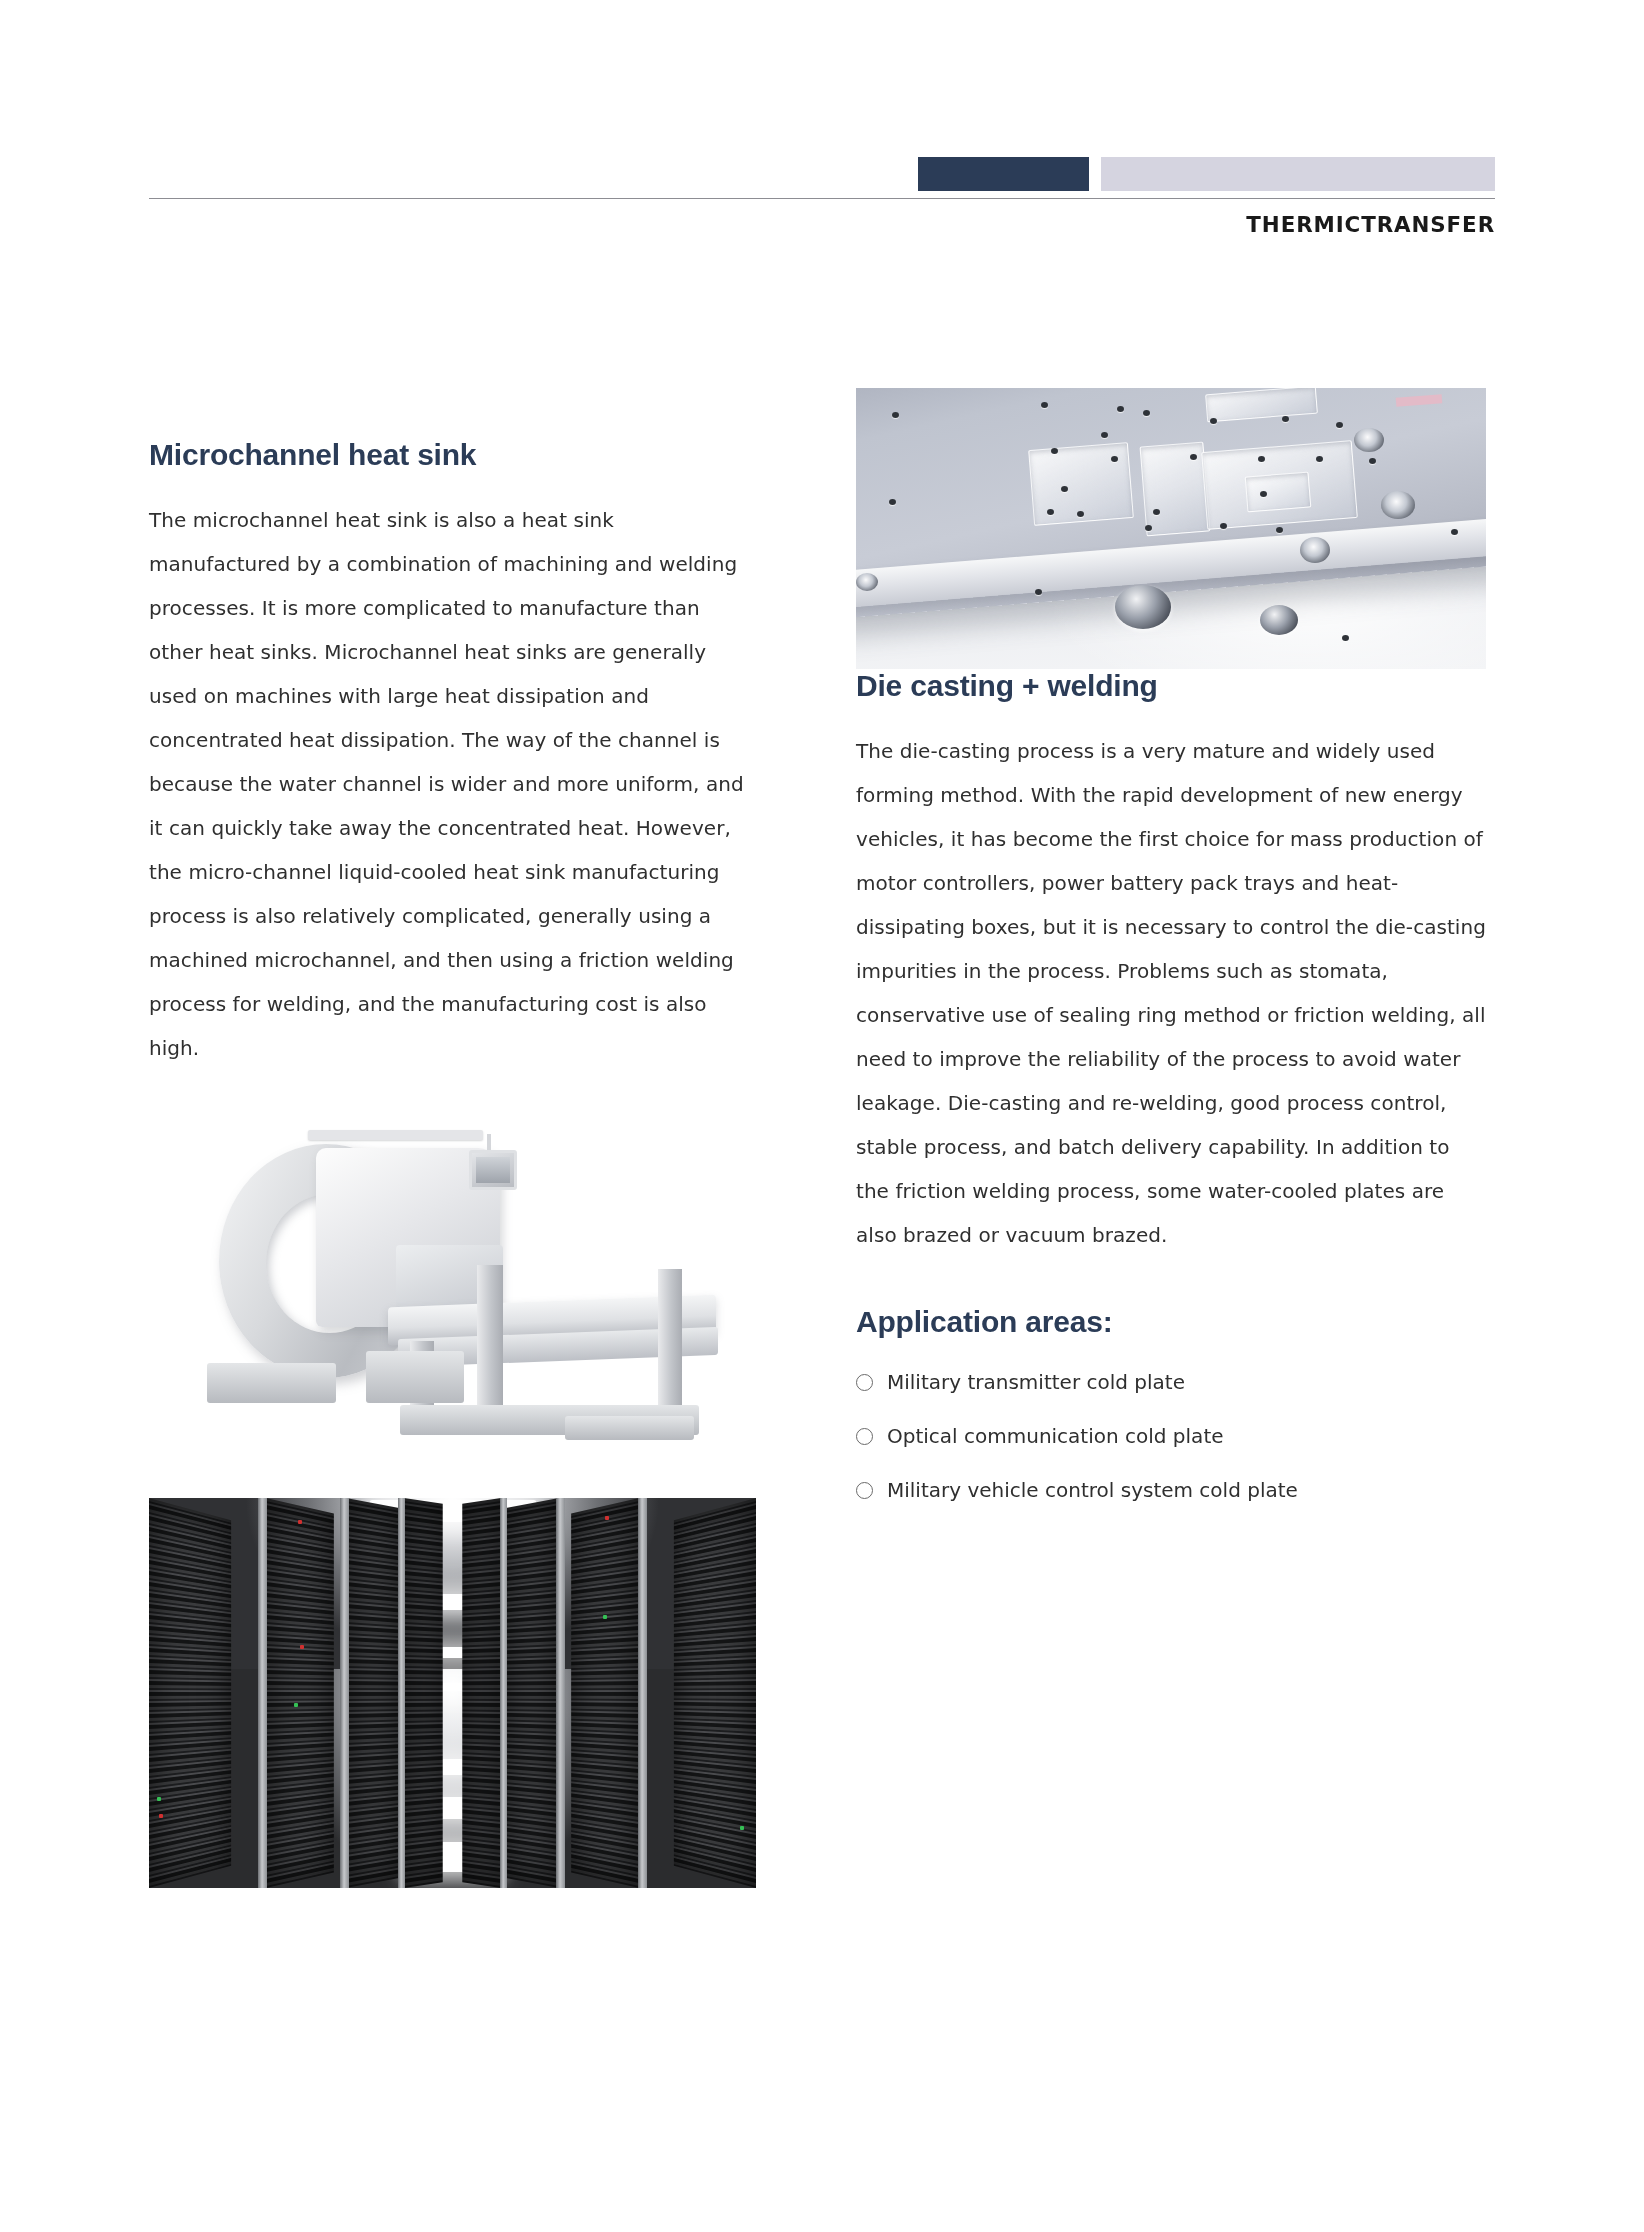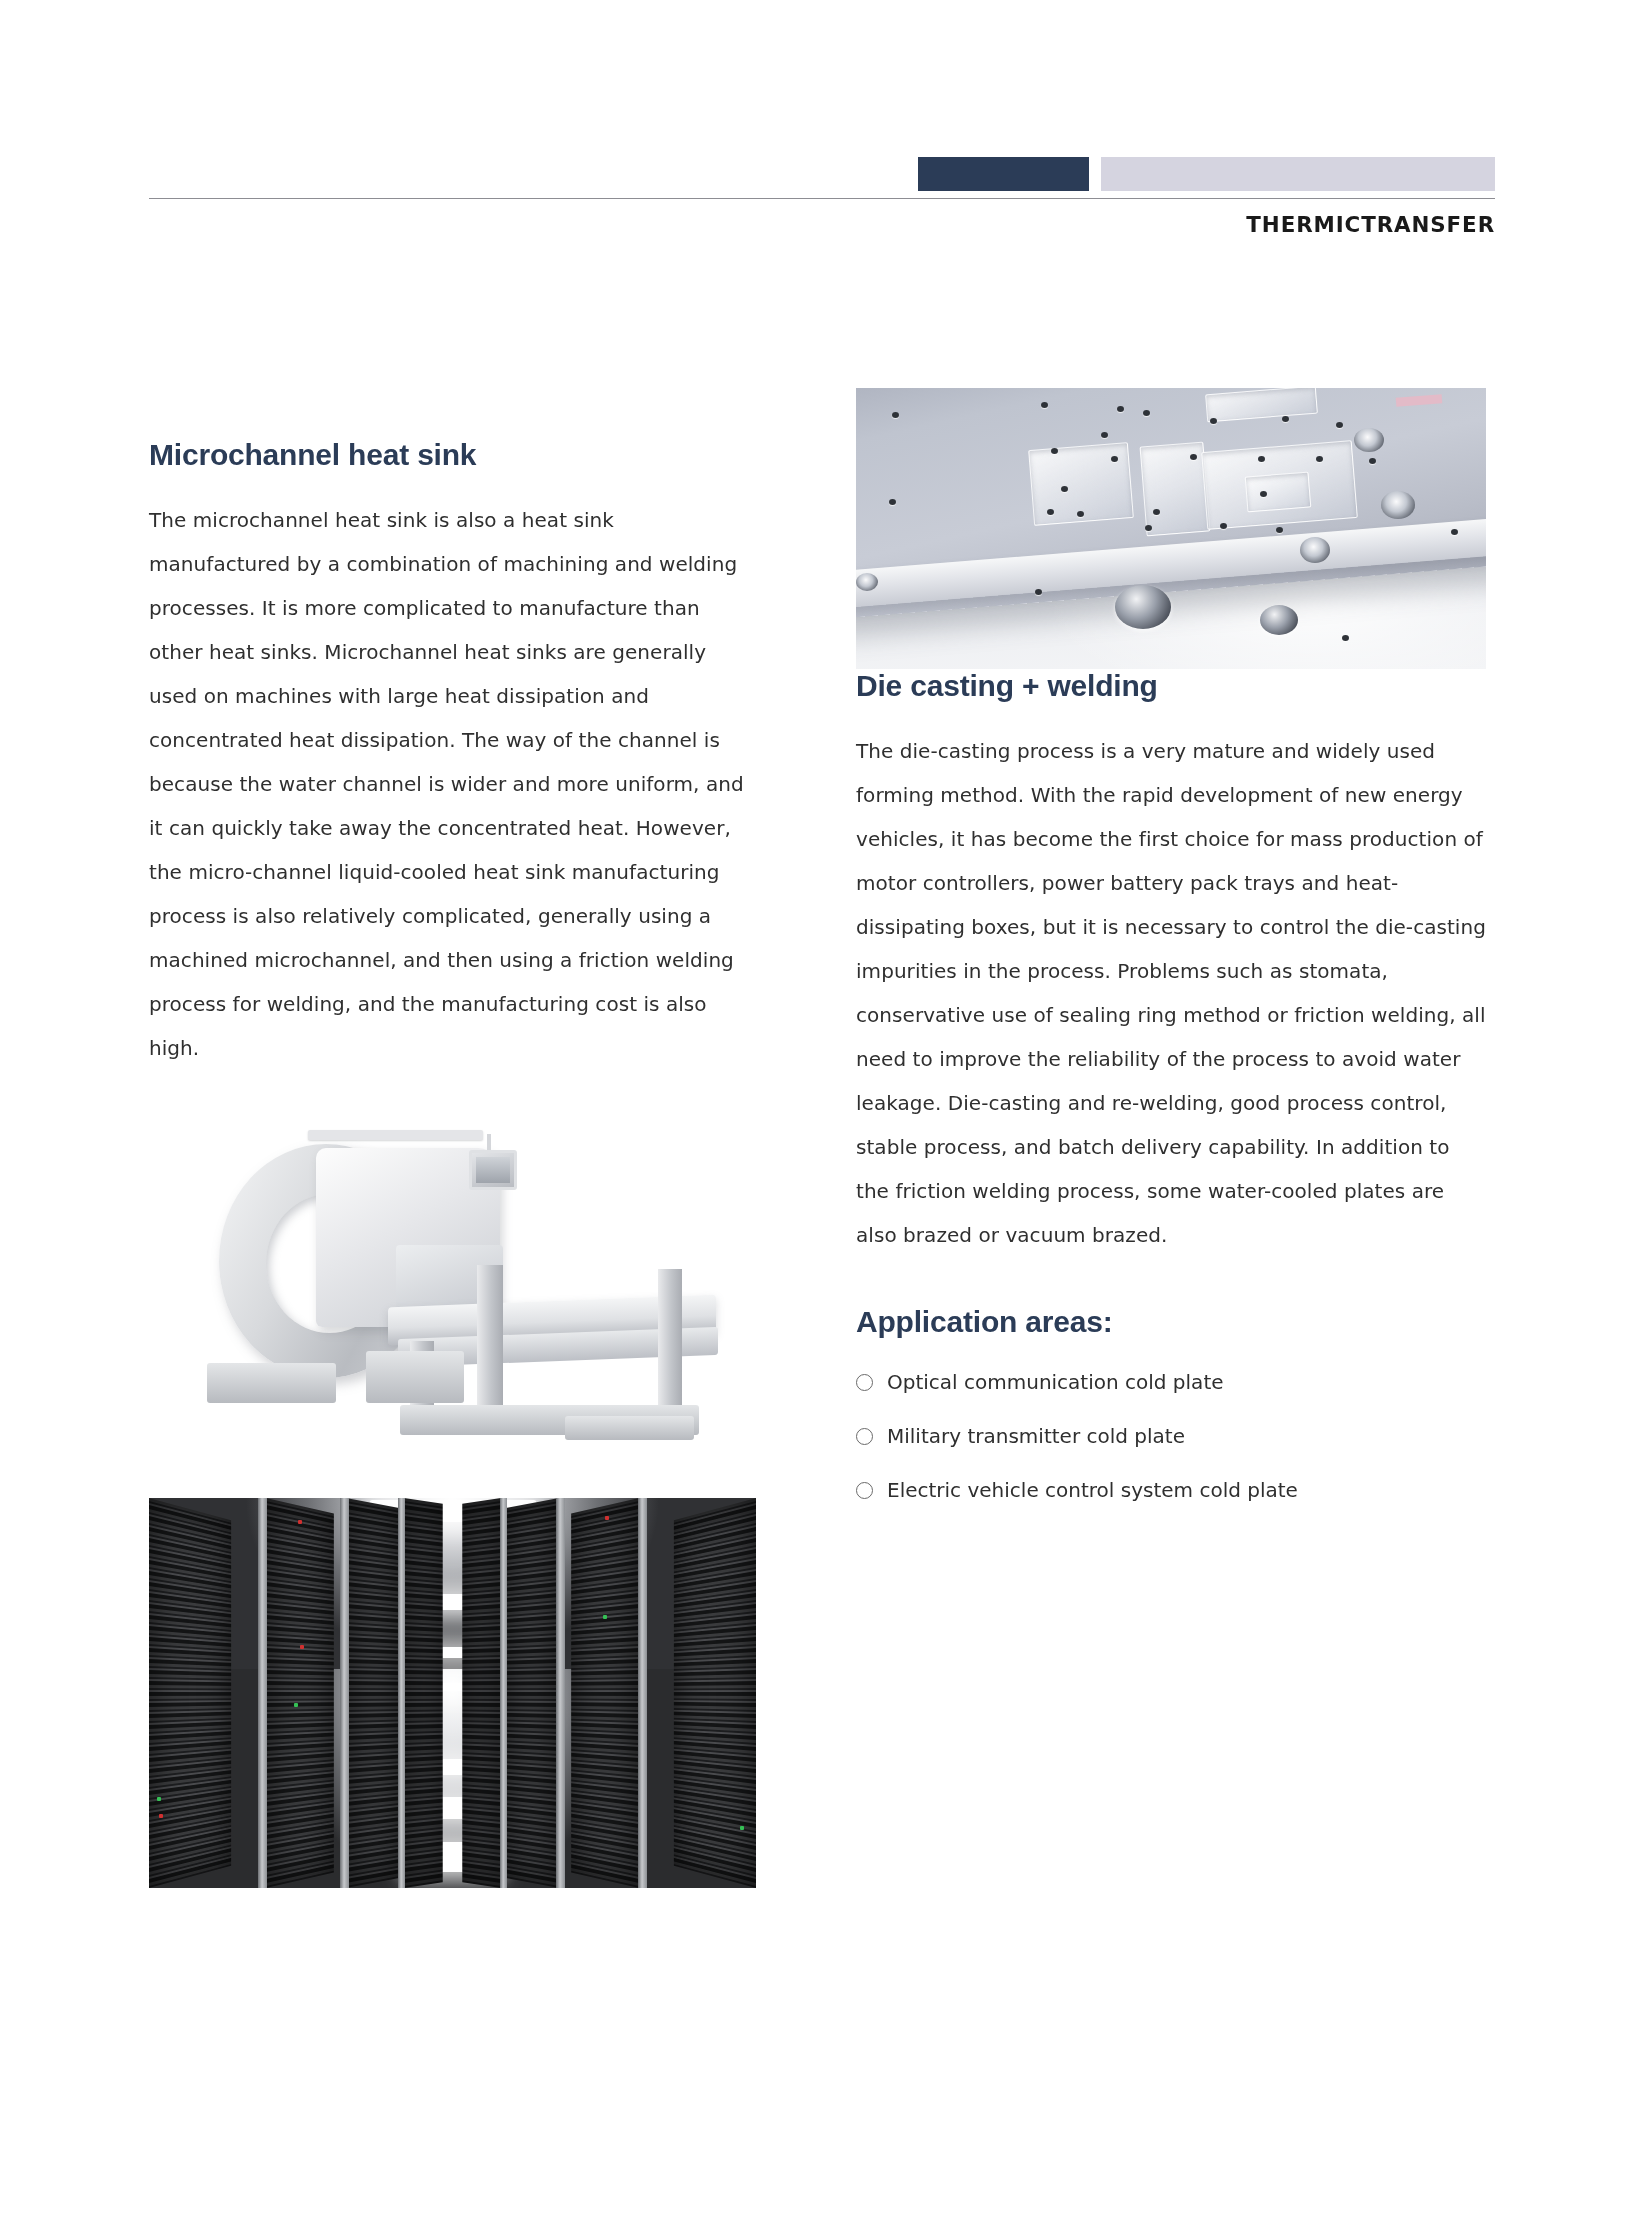--- a/index.html
+++ b/index.html
@@ -499,28 +499,28 @@
 
     <h2 class="section-title" style="">Die casting + welding</h2>
     <div class="gap-title-body"></div>
     <p class="body-text">The die-casting process is a very mature and widely used forming method. With the rapid development of new energy vehicles, it has become the first choice for mass production of motor controllers, power battery pack trays and heat-dissipating boxes, but it is necessary to control the die-casting impurities in the process. Problems such as stomata, conservative use of sealing ring method or friction welding, all need to improve the reliability of the process to avoid water leakage. Die-casting and re-welding, good process control, stable process, and batch delivery capability. In addition to the friction welding process, some water-cooled plates are also brazed or vacuum brazed.</p>
 
     <h2 class="section-title" style="margin-top:48px;">Application areas:</h2>
 
     <ul class="app-list" style="margin-top:32px;">
       <li>
         <span class="app-bullet"></span>
+        <span>Military transmitter cold plate</span>
+      </li>
+      <li>
+        <span class="app-bullet"></span>
         <span>Optical communication cold plate</span>
       </li>
       <li>
         <span class="app-bullet"></span>
-        <span>Military transmitter cold plate</span>
-      </li>
-      <li>
-        <span class="app-bullet"></span>
-        <span>Electric vehicle control system cold plate</span>
+        <span>Military vehicle control system cold plate</span>
       </li>
     </ul>
 
   </div>
 
 </div>
 
 
 </body></html>

